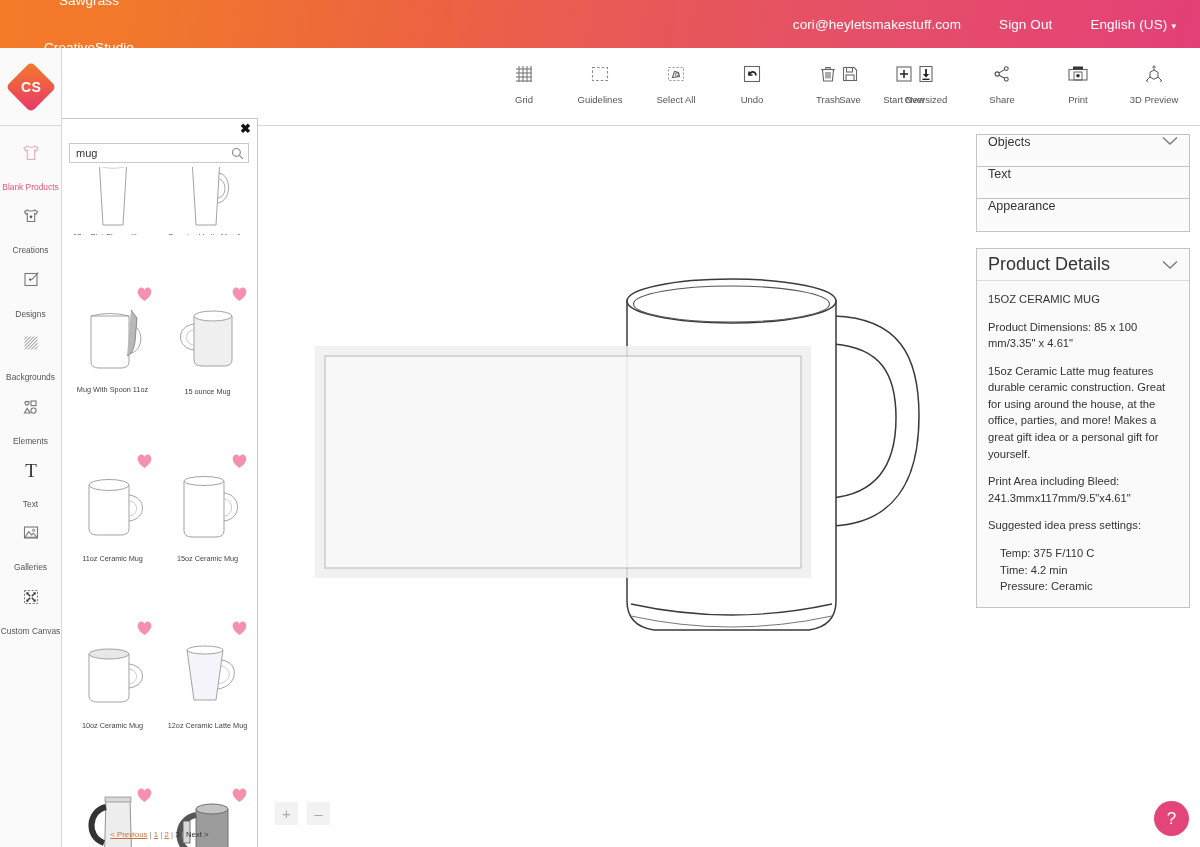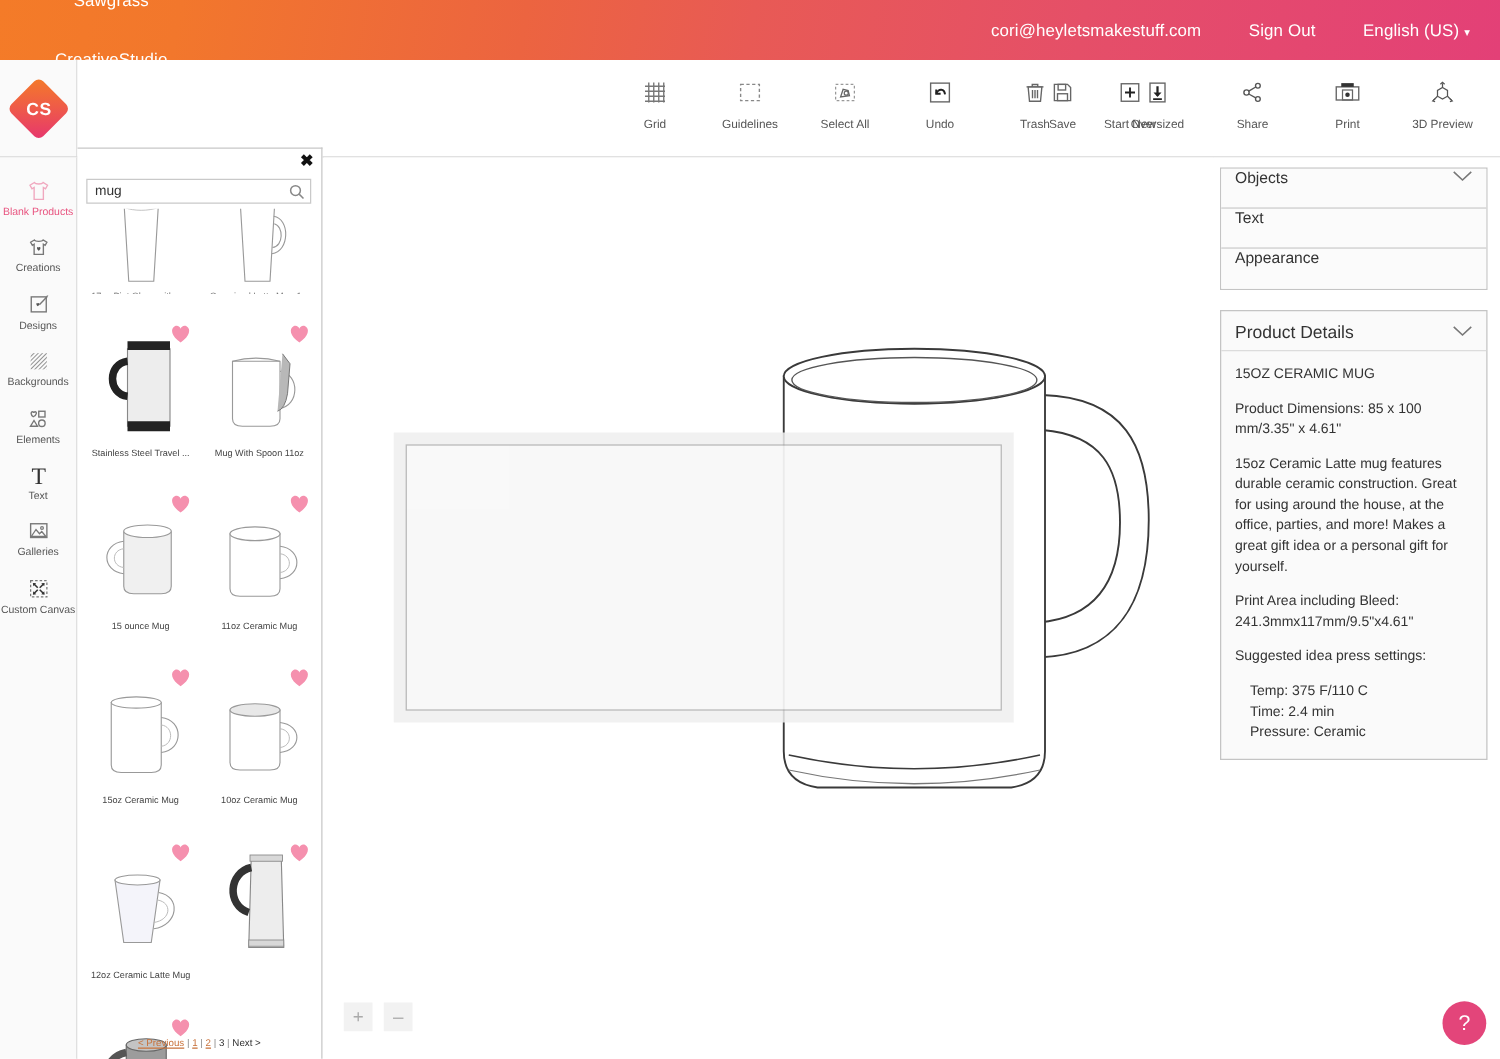--- a/index.html
+++ b/index.html
@@ -75,21 +75,21 @@
     background: #fafafa;
     border-right: 1px solid #d8d8d8;
     padding-top: 8px;
   }
   .nav-item {
     display: flex; flex-direction: column; align-items: center;
     padding: 7px 0 6px; cursor: pointer;
   }
   .nav-icon { height: 24px; display: flex; align-items: center; justify-content: center; }
   .nav-label {
-    font-size: 8.4px; color: #555; margin-top: 0;
+    font-size: 8.4px; color: #555; margin-top: 18px;
     white-space: nowrap; text-align: center; line-height: 1;
   }
   .nav-item.active .nav-label { color: #e8537f; }
 
   
   .product-panel {
     position: absolute; top: 118px; left: 62px;
     width: 196px; height: 729px;
     background: #ffffff;
     border-right: 1px solid #c8c8c8;
@@ -190,21 +190,21 @@
   }
   .acc-row:last-child { border-bottom: none; }
   .acc-row .chev { margin-left: auto; color: #7a7a7a; }
   .details-box {
     border: 1px solid #c4c4c4; background: #fafafa;
   }
   .details-head {
     height: 32px; padding: 0 11px;
     display: flex; align-items: center;
     border-bottom: 1px solid #dcdcdc;
-    font-size: 14px; color: #333; cursor: pointer;
+    font-size: 18px; color: #333; cursor: pointer;
   }
   .details-body {
     padding: 10px 11px 12px;
     font-size: 11.2px; color: #333; line-height: 1.48;
   }
   .details-body p { margin-bottom: 11px; }
   .details-body p:last-child { margin-bottom: 0; }
   .details-body .indent { padding-left: 12px; }
 
   
@@ -528,36 +528,20 @@
           <path d="M16 6 L20 72 L40 72 L44 6 Z" fill="#fff" stroke="#999" stroke-width="0.9"></path>
           <ellipse cx="30" cy="6" rx="14" ry="2.4" fill="#fff" stroke="#999" stroke-width="0.9"></ellipse>
           <path d="M43 20 C56 22 56 48 41.5 50" fill="none" stroke="#999" stroke-width="0.9"></path>
           <path d="M43.4 26 C51 28 51 44 42 45" fill="none" stroke="#999" stroke-width="0.9"></path>
         </svg>
 
       </div>
       <div class="product-name">Oversized Latte Mug 1...</div>
     </div>
 
-    <div class="product-card" style="height:110px;">
-      <div class="product-thumb" style="height:96px;">
-        <svg width="70" height="88" viewBox="0 0 70 88">
-          <path d="M24 14 L24 76 L58 76 L58 14 Z" fill="#ededed" stroke="#888" stroke-width="0.9"></path>
-          <rect x="24" y="8" width="34" height="7" fill="#222"></rect>
-          <rect x="24" y="72" width="34" height="8" fill="#222"></rect>
-          <path d="M24 24 C8 26 8 50 24 52" fill="none" stroke="#222" stroke-width="6"></path>
-        </svg>
-        <div class="heart">
-          <svg width="17" height="16" viewBox="0 0 17 16">
-              <path d="M8.5 15 C1 10 0 4 3.8 2 C6 0.9 8 2.4 8.5 4 C9 2.4 11 0.9 13.2 2 C17 4 16 10 8.5 15 Z" fill="#f590ae"></path>
-            </svg>
-        </div>
-      </div>
-      <div class="product-name">Stainless Steel Travel ...</div>
-    </div>
 
     <div class="product-card" style="height:110px;">
       <div class="product-thumb" style="height:96px;">
         <svg width="76" height="88" viewBox="0 0 76 88">
           <path d="M16 24 L16 70 Q16 76 24 76 L46 76 Q54 76 54 70 L54 24 Z" fill="#fff" stroke="#999" stroke-width="0.9"></path>
           <path d="M16 24 Q35 19 54 24" fill="none" stroke="#999" stroke-width="0.9"></path>
           <path d="M54 32 C70 34 70 60 53 62" fill="none" stroke="#999" stroke-width="0.9"></path>
           <path d="M56 18 L62 26 L60 50 Q58 62 52 64" fill="#b8b8b8" stroke="#777" stroke-width="0.8"></path>
         </svg>
         <div class="heart">
@@ -748,19 +732,19 @@
           </svg>
       </span>
     </div>
     <div class="details-body">
       <p>15OZ CERAMIC MUG</p>
       <p>Product Dimensions: 85 x 100 mm/3.35" x 4.61"</p>
       <p>15oz Ceramic Latte mug features durable ceramic construction. Great for using around the house, at the office, parties, and more! Makes a great gift idea or a personal gift for yourself.</p>
       <p>Print Area including Bleed: 241.3mmx117mm/9.5"x4.61"</p>
       <p>Suggested idea press settings:</p>
       <p class="indent" style="margin-bottom:0;">Temp: 375 F/110 C</p>
-      <p class="indent" style="margin-bottom:0;">Time: 2.4 min</p>
+      <p class="indent" style="margin-bottom:0;">Time: 4.2 min</p>
       <p class="indent">Pressure: Ceramic</p>
     </div>
   </div>
 </div>
 
 <div class="help-btn">?</div>
 
 </body></html>

